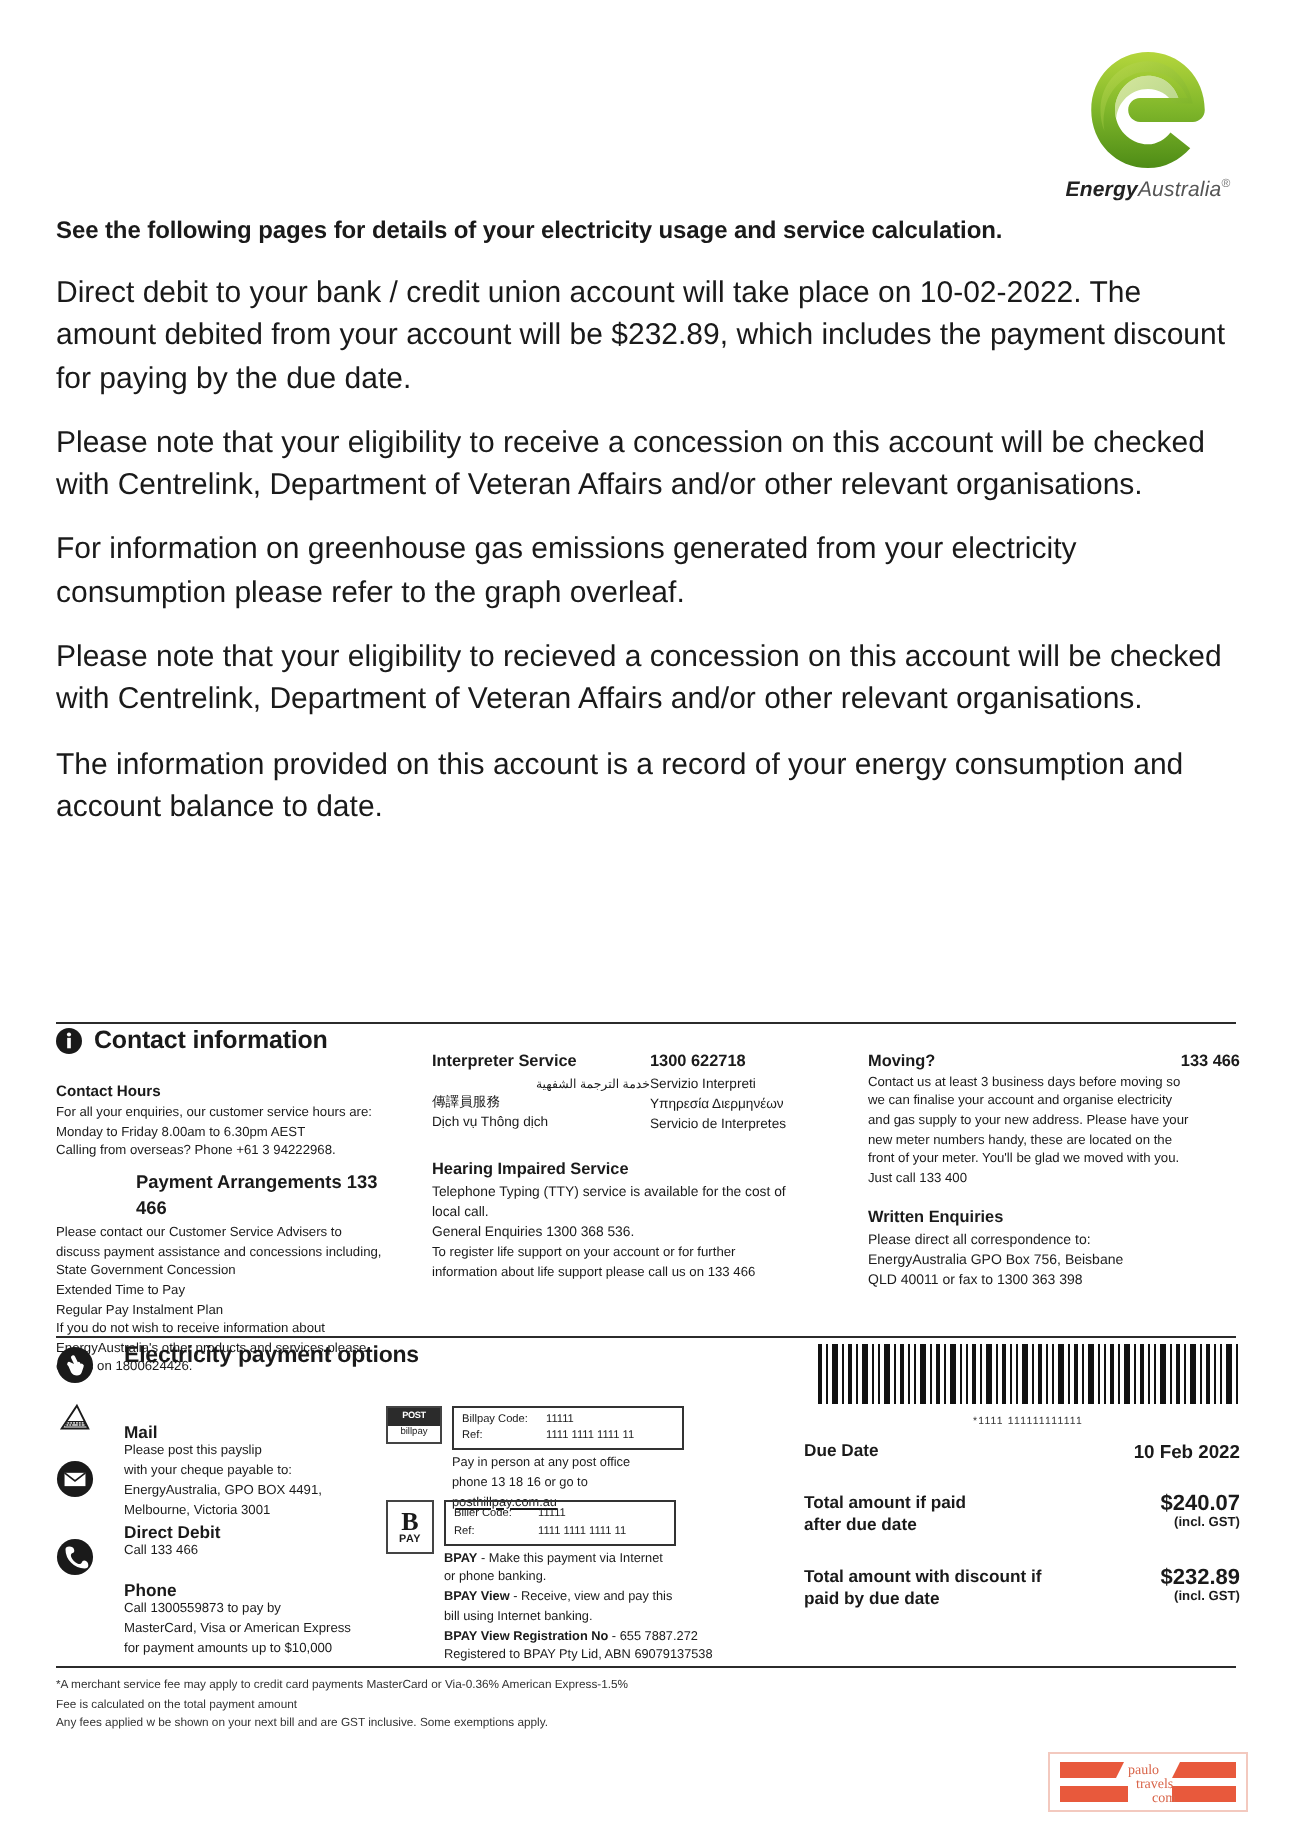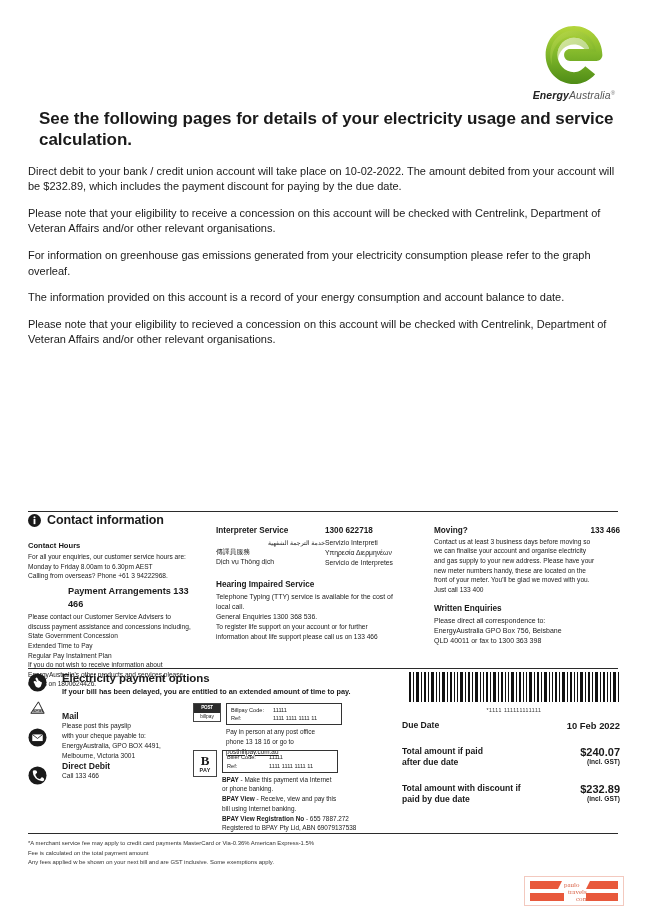--- a/index.html
+++ b/index.html
@@ -17,24 +17,24 @@
   .logo-wrap{position:absolute;left:528px;top:22px;width:92px;height:82px;text-align:center;}
   .logo-mark{width:66px;height:66px;margin:0 auto;display:block;}
   .logo-text{font-size:10.5px;margin-top:1px;white-space:nowrap;letter-spacing:.1px;}
   .logo-text .b{font-weight:bold;font-style:italic;color:#222;}
   .logo-text .n{font-style:italic;color:#555;}
   .logo-text .tm{font-size:6px;vertical-align:super;color:#777;}
 
   
   .intro{position:absolute;left:28px;top:108px;width:590px;}
   .intro h1{
-    font-size:17px;font-weight:bold;margin:0 0 13px 11px;line-height:1.25;
+    font-size:12px;font-weight:bold;margin:0 0 13px 0;line-height:1.25;
     letter-spacing:-.05px;
   }
-  .intro p{font-size:11px;line-height:1.42;margin:0 0 11px 0;}
+  .intro p{font-size:15px;line-height:1.42;margin:0 0 11px 0;}
 
   
   .rule{position:absolute;left:28px;width:590px;height:1px;background:#2b2b2b;}
 
   
   .contact-head{position:absolute;left:28px;top:513px;display:flex;align-items:center;gap:6px;}
   .info-icon{width:13px;height:13px;flex:0 0 auto;}
   .contact-head .t{font-size:12.5px;font-weight:bold;letter-spacing:-.1px;}
 
   .col{position:absolute;font-size:6.6px;line-height:1.45;}
@@ -131,22 +131,22 @@
       <path d="M50 13 C30 13 14 29 14 50 C14 56 15 61 17 66 C16 61 16 56 17 51 C20 33 34 21 50 21 C64 21 75 29 80 41 L73 41 C70 31 61 24 50 24 C36 24 25 36 25 50 C25 52 25 54 26 56 C27 44 37 34 50 34 C58 34 65 38 69 45 L84 45 C80 26 67 13 50 13 Z" fill="url(#gB)" opacity="0.55"></path>
     </svg>
     <div class="logo-text"><span class="b">Energy</span><span class="n">Australia</span><span class="tm">®</span></div>
   </div>
 
   <div class="intro">
     <h1>See the following pages for details of your electricity usage and service calculation.</h1>
     <p>Direct debit to your bank / credit union account will take place on 10-02-2022. The amount debited from your account will be $232.89, which includes the payment discount for paying by the due date.</p>
     <p>Please note that your eligibility to receive a concession on this account will be checked with Centrelink, Department of Veteran Affairs and/or other relevant organisations.</p>
     <p>For information on greenhouse gas emissions generated from your electricity consumption please refer to the graph overleaf.</p>
+    <p>Please note that your eligibility to recieved a concession on this account will be checked with Centrelink, Department of Veteran Affairs and/or other relevant organisations.</p>
     <p>The information provided on this account is a record of your energy consumption and account balance to date.</p>
-    <p>Please note that your eligibility to recieved a concession on this account will be checked with Centrelink, Department of Veteran Affairs and/or other relevant organisations.</p>
   </div>
 
   <div class="rule" style="top:511px"></div>
   <div class="rule" style="top:668px"></div>
   <div class="rule" style="top:833px"></div>
 
   <div class="contact-head">
     <svg class="info-icon" viewBox="0 0 20 20">
       <circle cx="10" cy="10" r="10" fill="#1a1a1a"></circle>
       <rect x="8.6" y="7.6" width="2.8" height="8" fill="#fff"></rect>
@@ -239,34 +239,39 @@
       <path d="M9 13.5 L20 22 L31 13.5" fill="none" stroke="#1a1a1a" stroke-width="1.8"></path>
     </svg>
     <svg class="pi" viewBox="0 0 40 40" style="margin-top:15px">
       <circle cx="20" cy="20" r="19" fill="#1a1a1a"></circle>
       <path d="M14 9 q4 0 5 3 q1 3 -2 4 q-2 1 -1 4 q2 5 7 7 q3 1 4 -1 q1 -3 4 -2 q3 1 3 5 q0 3 -4 3 q-8 0 -14 -6 q-6 -6 -6 -14 q0 -3 4 -3 z" fill="#fff"></path>
     </svg>
   </div>
 
   <div class="pay-head">
     <div class="t">Electricity payment options</div>
-    <div class="s">If your bill has been delayed, you are entitled to an extended amount of time to pay.</div>
   </div>
 
   <div class="pay-left">
     <div class="blk m1">
       <span class="hd">Mail</span>
       <div>Please post this payslip</div>
       <div>with your cheque payable to:</div>
       <div>EnergyAustralia, GPO BOX 4491,</div>
       <div>Melbourne, Victoria 3001</div>
     </div>
     <div class="blk">
       <span class="hd">Direct Debit</span>
       <div>Call 133 466</div>
+    </div>
+    <div class="blk m2">
+      <span class="hd">Phone</span>
+      <div>Call 1300559873 to pay by</div>
+      <div>MasterCard, Visa or American Express</div>
+      <div>for payment amounts up to $10,000</div>
     </div>
   </div>
 
   <div class="pay-mid">
     <div class="mid-row">
       <div class="logo-post">
         <div class="top">POST</div>
         <div class="bot">billpay</div>
       </div>
       <div style="flex:1">

